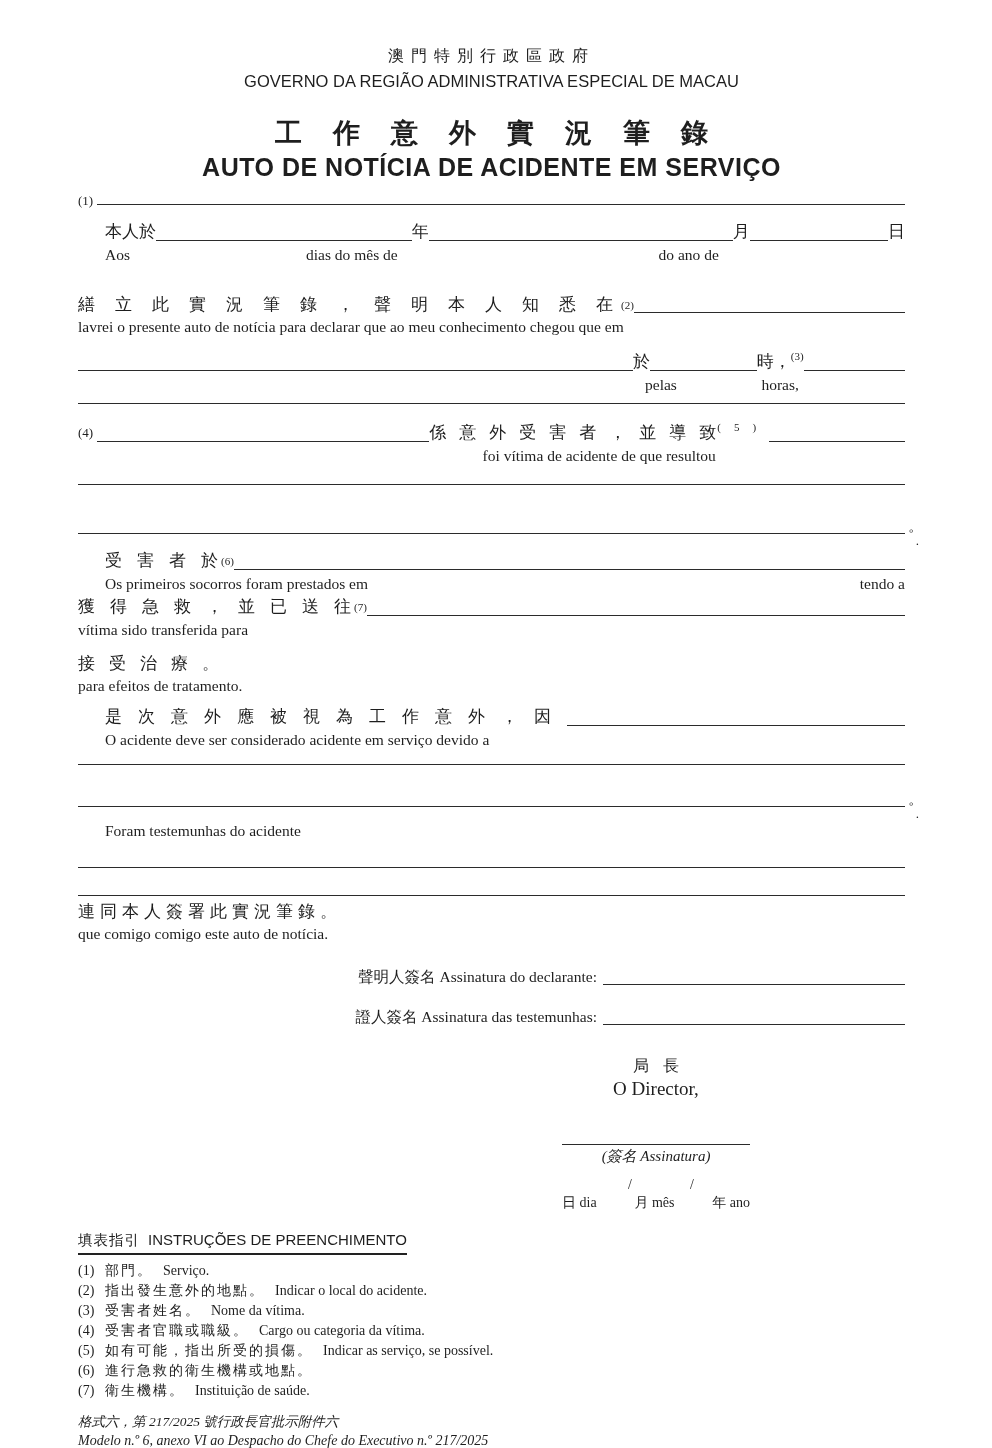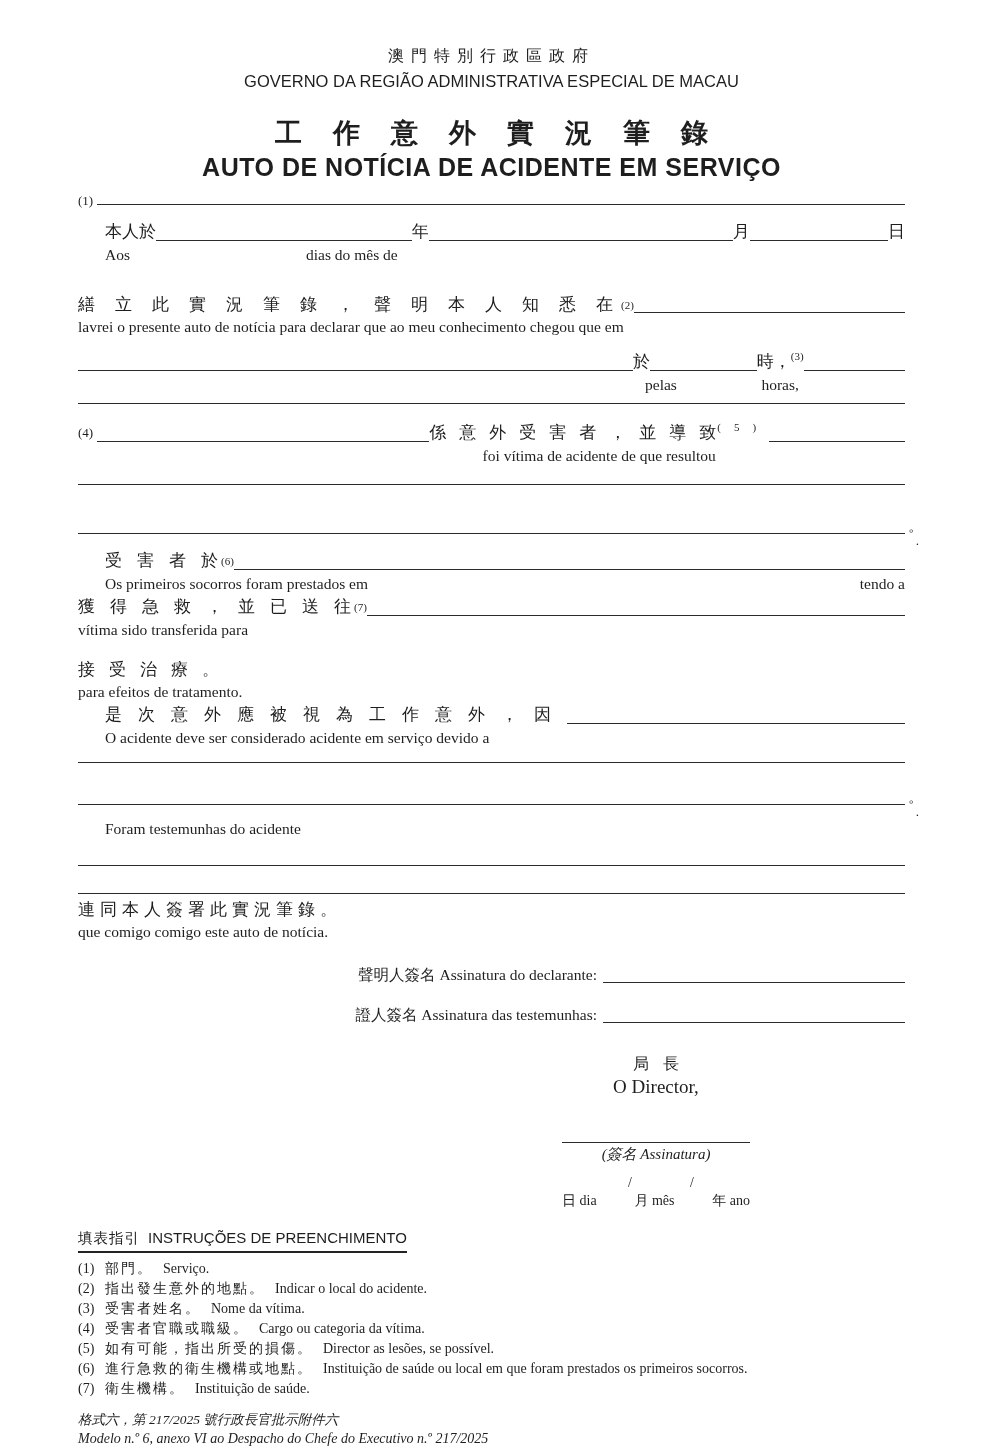--- a/index.html
+++ b/index.html
@@ -66,22 +66,22 @@
   .victim-grid .r1 { line-height: 26px; }
   .victim-grid .r2 { line-height: 20px; text-align: center; }
   .blank-443 { margin-top: 18px; }
   .blankpair { margin-top: 34px; }
   .blankpair .fill { margin-bottom: 0; }
 
   .zh-line  { line-height: 26px; }
   .zh-line-s{ line-height: 24px; }
   .aid-sub  { display: flex; justify-content: space-between; }
   .block-gap0 { margin-top: 0; }
-  .treatment  { margin-top: 18px; }
-  .reason     { margin-top: 0; }
+  .treatment  { margin-top: 12px; }
+  .reason     { margin-top: 8px; }
   .blank-698  { margin-top: 14px; }
   .blankpair2 { margin-top: 27px; }
   .witness    { margin-top: 8px; }
   .blank-819  { margin-top: 26px; }
   .blank-846  { margin-top: 27px; }
   .cosign     { margin-top: 4px; }
 
   .sigrow { display: flex; justify-content: flex-end; align-items: flex-end; line-height: 26px; }
   .sigrow .sigfill { width: 302px; border-bottom: 1px solid #2b2b2b; height: 2px; margin-bottom: 5px; margin-left: 6px; }
   .sigrow-1 { margin-top: 20px; }
@@ -132,20 +132,21 @@
     <span class="zh r1 indent">本人於</span>
     <div class="gfill"></div>
     <span class="zh r1">年</span>
     <div class="gfill"></div>
     <span class="zh r1">月</span>
     <div class="gfill"></div>
     <span class="zh r1">日</span>
     <span class="sub r2 indent">Aos</span>
     <span class="sub r2 lbl-right">dias do mês de</span>
     <span></span>
+    <span class="sub r2 lbl-right">do ano de</span>
     <span></span>
       <span></span>
       <span></span>
   </div>
 
   <div class="lrow declare-zh-row">
     <span class="zh ls20">繕立此實況筆錄，聲明本人知悉在</span>
       <sup class="ref-sup tuck">(2)</sup>
     <div class="fill"></div>
   </div>
@@ -273,26 +274,25 @@
         <span class="i-pt">Nome da vítima.</span>
       </div>
       <div class="instr-item">
         <span class="i-ref">(4)</span>
         <span class="i-zh">受害者官職或職級。</span>
         <span class="i-pt">Cargo ou categoria da vítima.</span>
       </div>
       <div class="instr-item">
         <span class="i-ref">(5)</span>
         <span class="i-zh">如有可能，指出所受的損傷。</span>
-        <span class="i-pt">Director as lesões, se possível.</span>
+        <span class="i-pt">Indicar as serviço, se possível.</span>
       </div>
       <div class="instr-item">
         <span class="i-ref">(6)</span>
         <span class="i-zh">進行急救的衛生機構或地點。</span>
-        <span class="i-pt">Instituição de saúde ou local em que foram prestados os primeiros socorros.</span>
       </div>
       <div class="instr-item">
         <span class="i-ref">(7)</span>
         <span class="i-zh">衛生機構。</span>
         <span class="i-pt">Instituição de saúde.</span>
       </div>
     </div>
   </div>
 
   <div class="footer">

